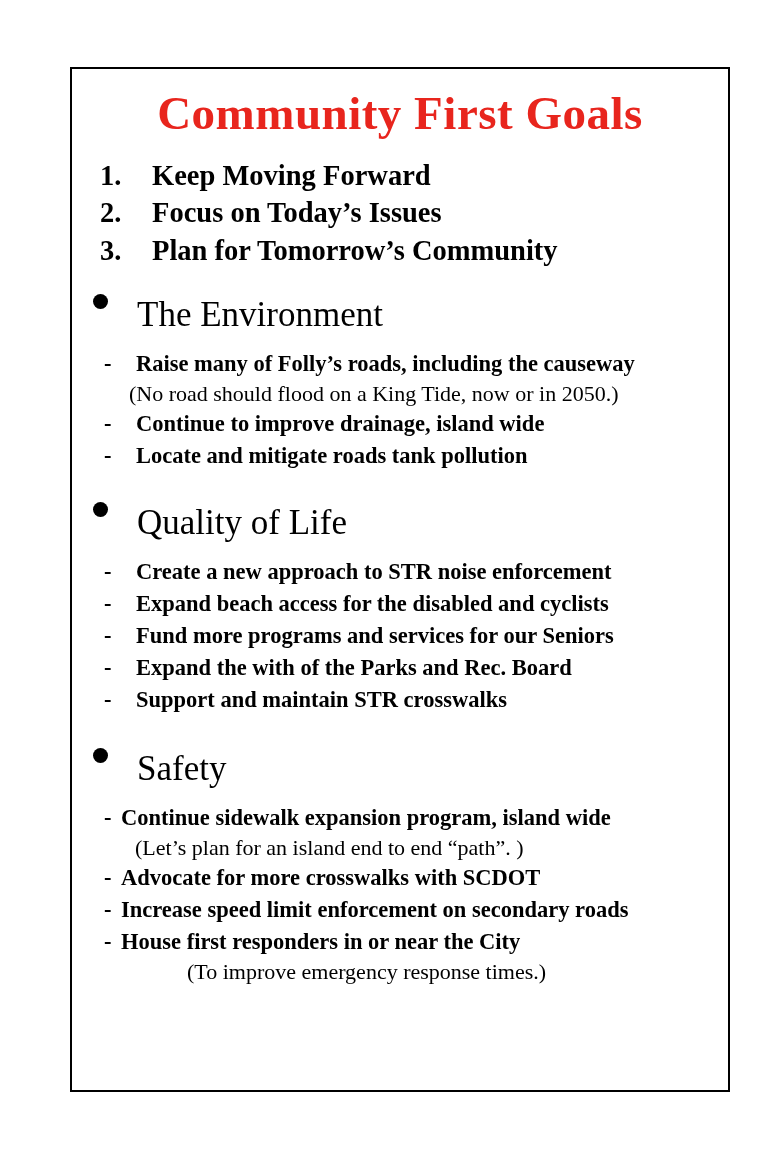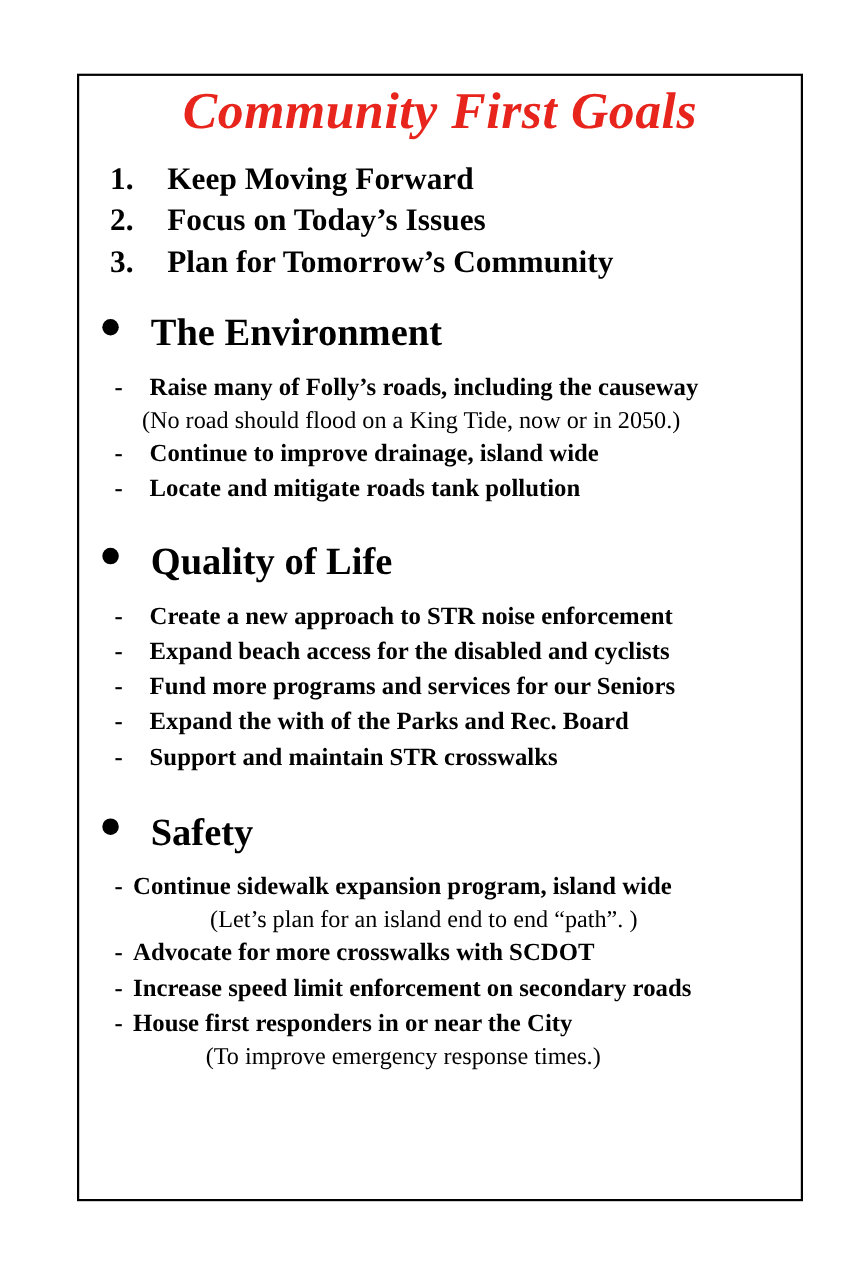--- a/index.html
+++ b/index.html
@@ -27,25 +27,24 @@
     box-sizing: border-box;
     background: #ffffff;
     overflow: hidden;
   }
 
   
   .poster-title {
     text-align: center;
     color: #e8251d;
     font-weight: bold;
-    font-style: italic;
     font-size: 47px;
     line-height: 1.06;
     letter-spacing: 0.5px;
-    margin: 8px 0 0 0;
+    margin: 20px 0 0 0;
     white-space: nowrap;
   }
 
   
   .goals {
     margin: 18px 0 0 0;
     padding: 0;
     list-style: none;
   }
   .goal-row {
@@ -64,23 +63,23 @@
     flex: 1 1 auto;
     white-space: nowrap;
   }
 
   
   .section {
     margin-top: 22px;
   }
   .section-head {
     display: flex;
-    align-items: center;
+    align-items: flex-start;
     padding-left: 21px;
-    font-weight: bold;
+    font-weight: normal;
     font-size: 35px;
     line-height: 1.2;
   }
   .section-bullet {
     flex: 0 0 44px;
     font-size: 24px;
     line-height: 1;
     position: relative;
     top: -5px;
   }
@@ -125,21 +124,21 @@
   }
 
   
   .note {
     font-weight: normal;
     font-size: 22px;
     line-height: 1.3;
     white-space: nowrap;
   }
   .note.indent-a { padding-left: 57px; }
-  .note.indent-b { padding-left: 91px; margin-left: 28px; }
+  .note.indent-b { padding-left: 63px; }
   .note.indent-c { padding-left: 115px; }
 
   .s-env  { margin-top: 24px; }
   .s-qol  { margin-top: 30px; }
   .s-safe { margin-top: 32px; }
 </style>
 </head>
 <body>
 
 <div class="frame">

